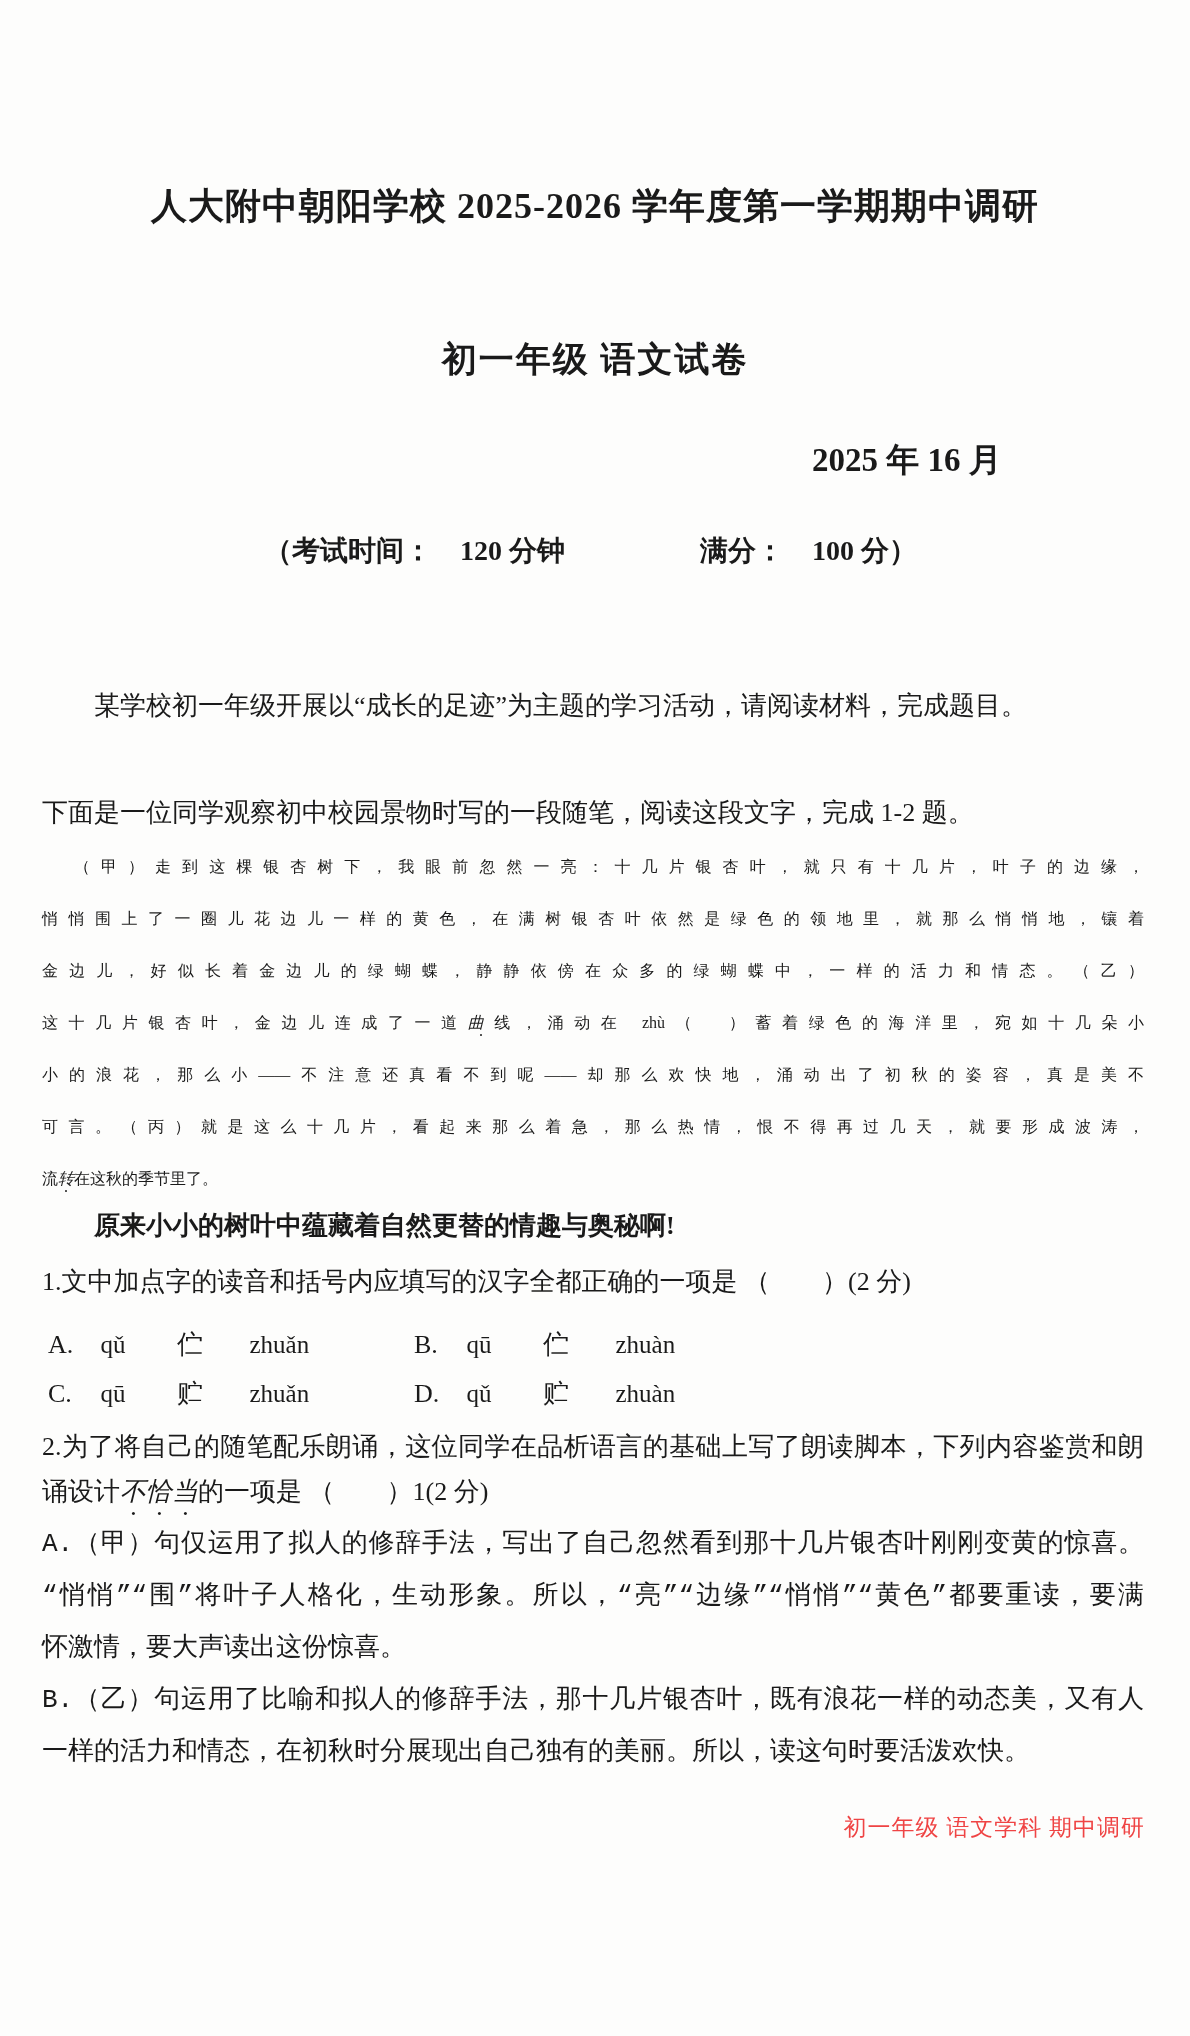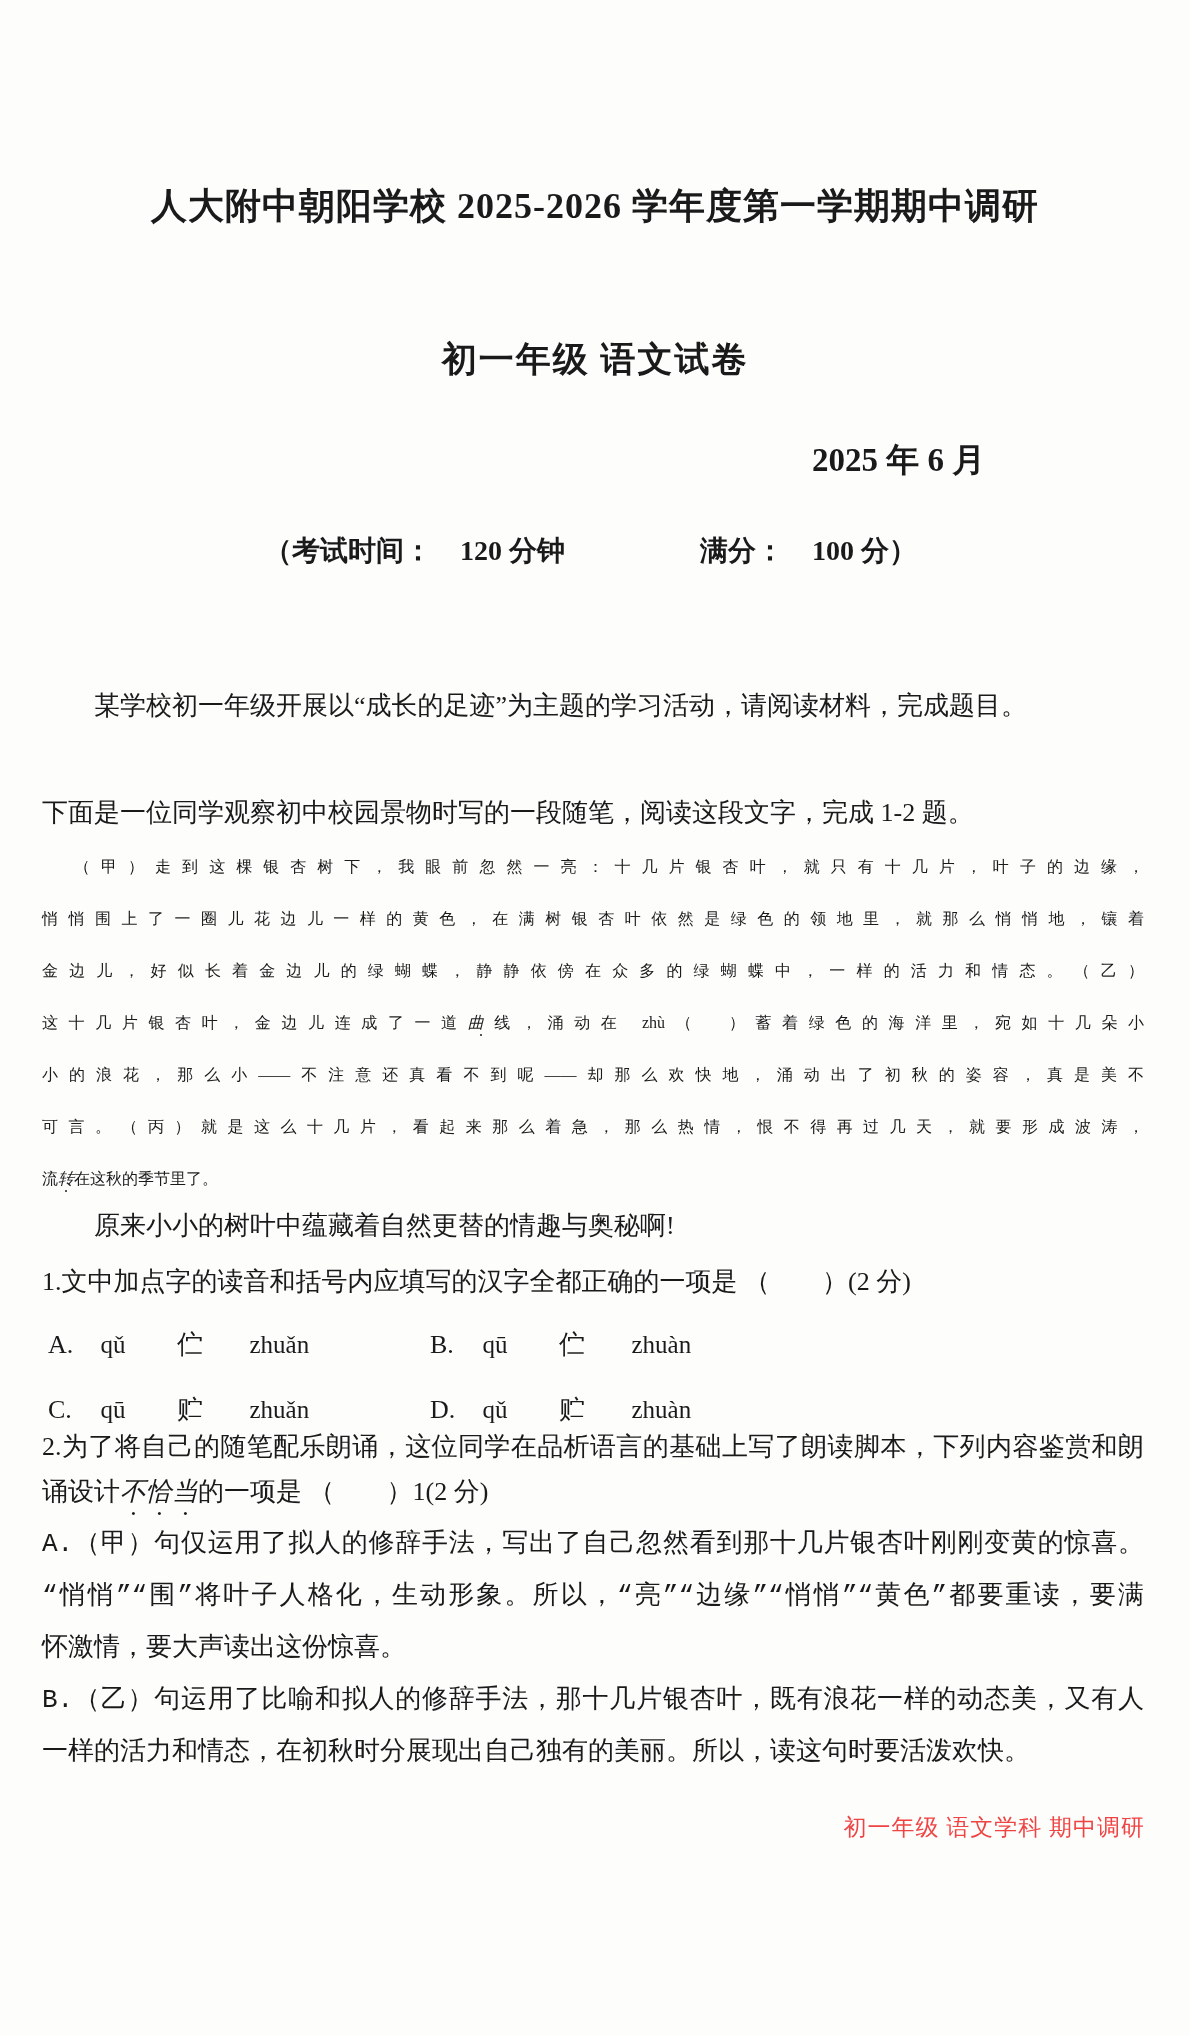--- a/index.html
+++ b/index.html
@@ -46,29 +46,28 @@
   .intro { top: 686px; left: 42px; width: 1102px; text-indent: 2em; }
   .activity-heading { top: 734px; left: 42px; font-weight: bold; letter-spacing: 1px; }
   .activity-intro { top: 793px; left: 42px; width: 1102px; }
 
   .passage { top: 841px; left: 42px; width: 1102px; }
   .passage div.line { height: 52px; line-height: 52px; }
   .passage div.line:first-of-type { text-indent: 2em; }
 
   .jlines div.line:not(:last-of-type) { text-align: justify; text-align-last: justify; }
 
-  .closing { top: 1206px; left: 42px; width: 1102px; text-indent: 2em; font-weight: normal; }
+  .closing { top: 1206px; left: 42px; width: 1102px; text-indent: 2em; font-weight: bold; }
 
   .q1-stem { top: 1262px; left: 42px; width: 1102px; }
 
   .options {
     top: 1320px; left: 48px; width: 1100px;
     display: grid;
     grid-template-columns: 366px 1fr;
-    gap: 16px;
   }
   .option { height: 49px; line-height: 49px; font-size: 26px; }
   .opt-letter { display: inline-block; width: 46px; }
   .opt-p1 { display: inline-block; width: 70px; font-size: 25px; }
   .opt-hanzi { display: inline-block; width: 66px; }
   .opt-p2 { display: inline-block; font-size: 25px; }
 
   .q2-stem { top: 1424px; left: 42px; width: 1102px; }
   .q2-stem div.line { height: 45px; line-height: 45px; }
 
@@ -91,21 +90,21 @@
 </style>
 </head>
 <body>
 
 <div class="page">
 
   <div class="abs title">人大附中朝阳学校 2025-2026 学年度第一学期期中调研</div>
 
   <div class="abs subtitle">初一年级 语文试卷</div>
 
-  <div class="abs date">2025 年 6 月</div>
+  <div class="abs date">2025 年 16 月</div>
 
   <div class="abs exam-info">
     <span class="exam-time">（考试时间：　120 分钟</span>
     <span class="exam-score">满分：　100 分）</span>
   </div>
 
 
   <div class="abs body-text intro">某学校初一年级开展以“成长的足迹”为主题的学习活动，请阅读材料，完成题目。</div>
 
 

